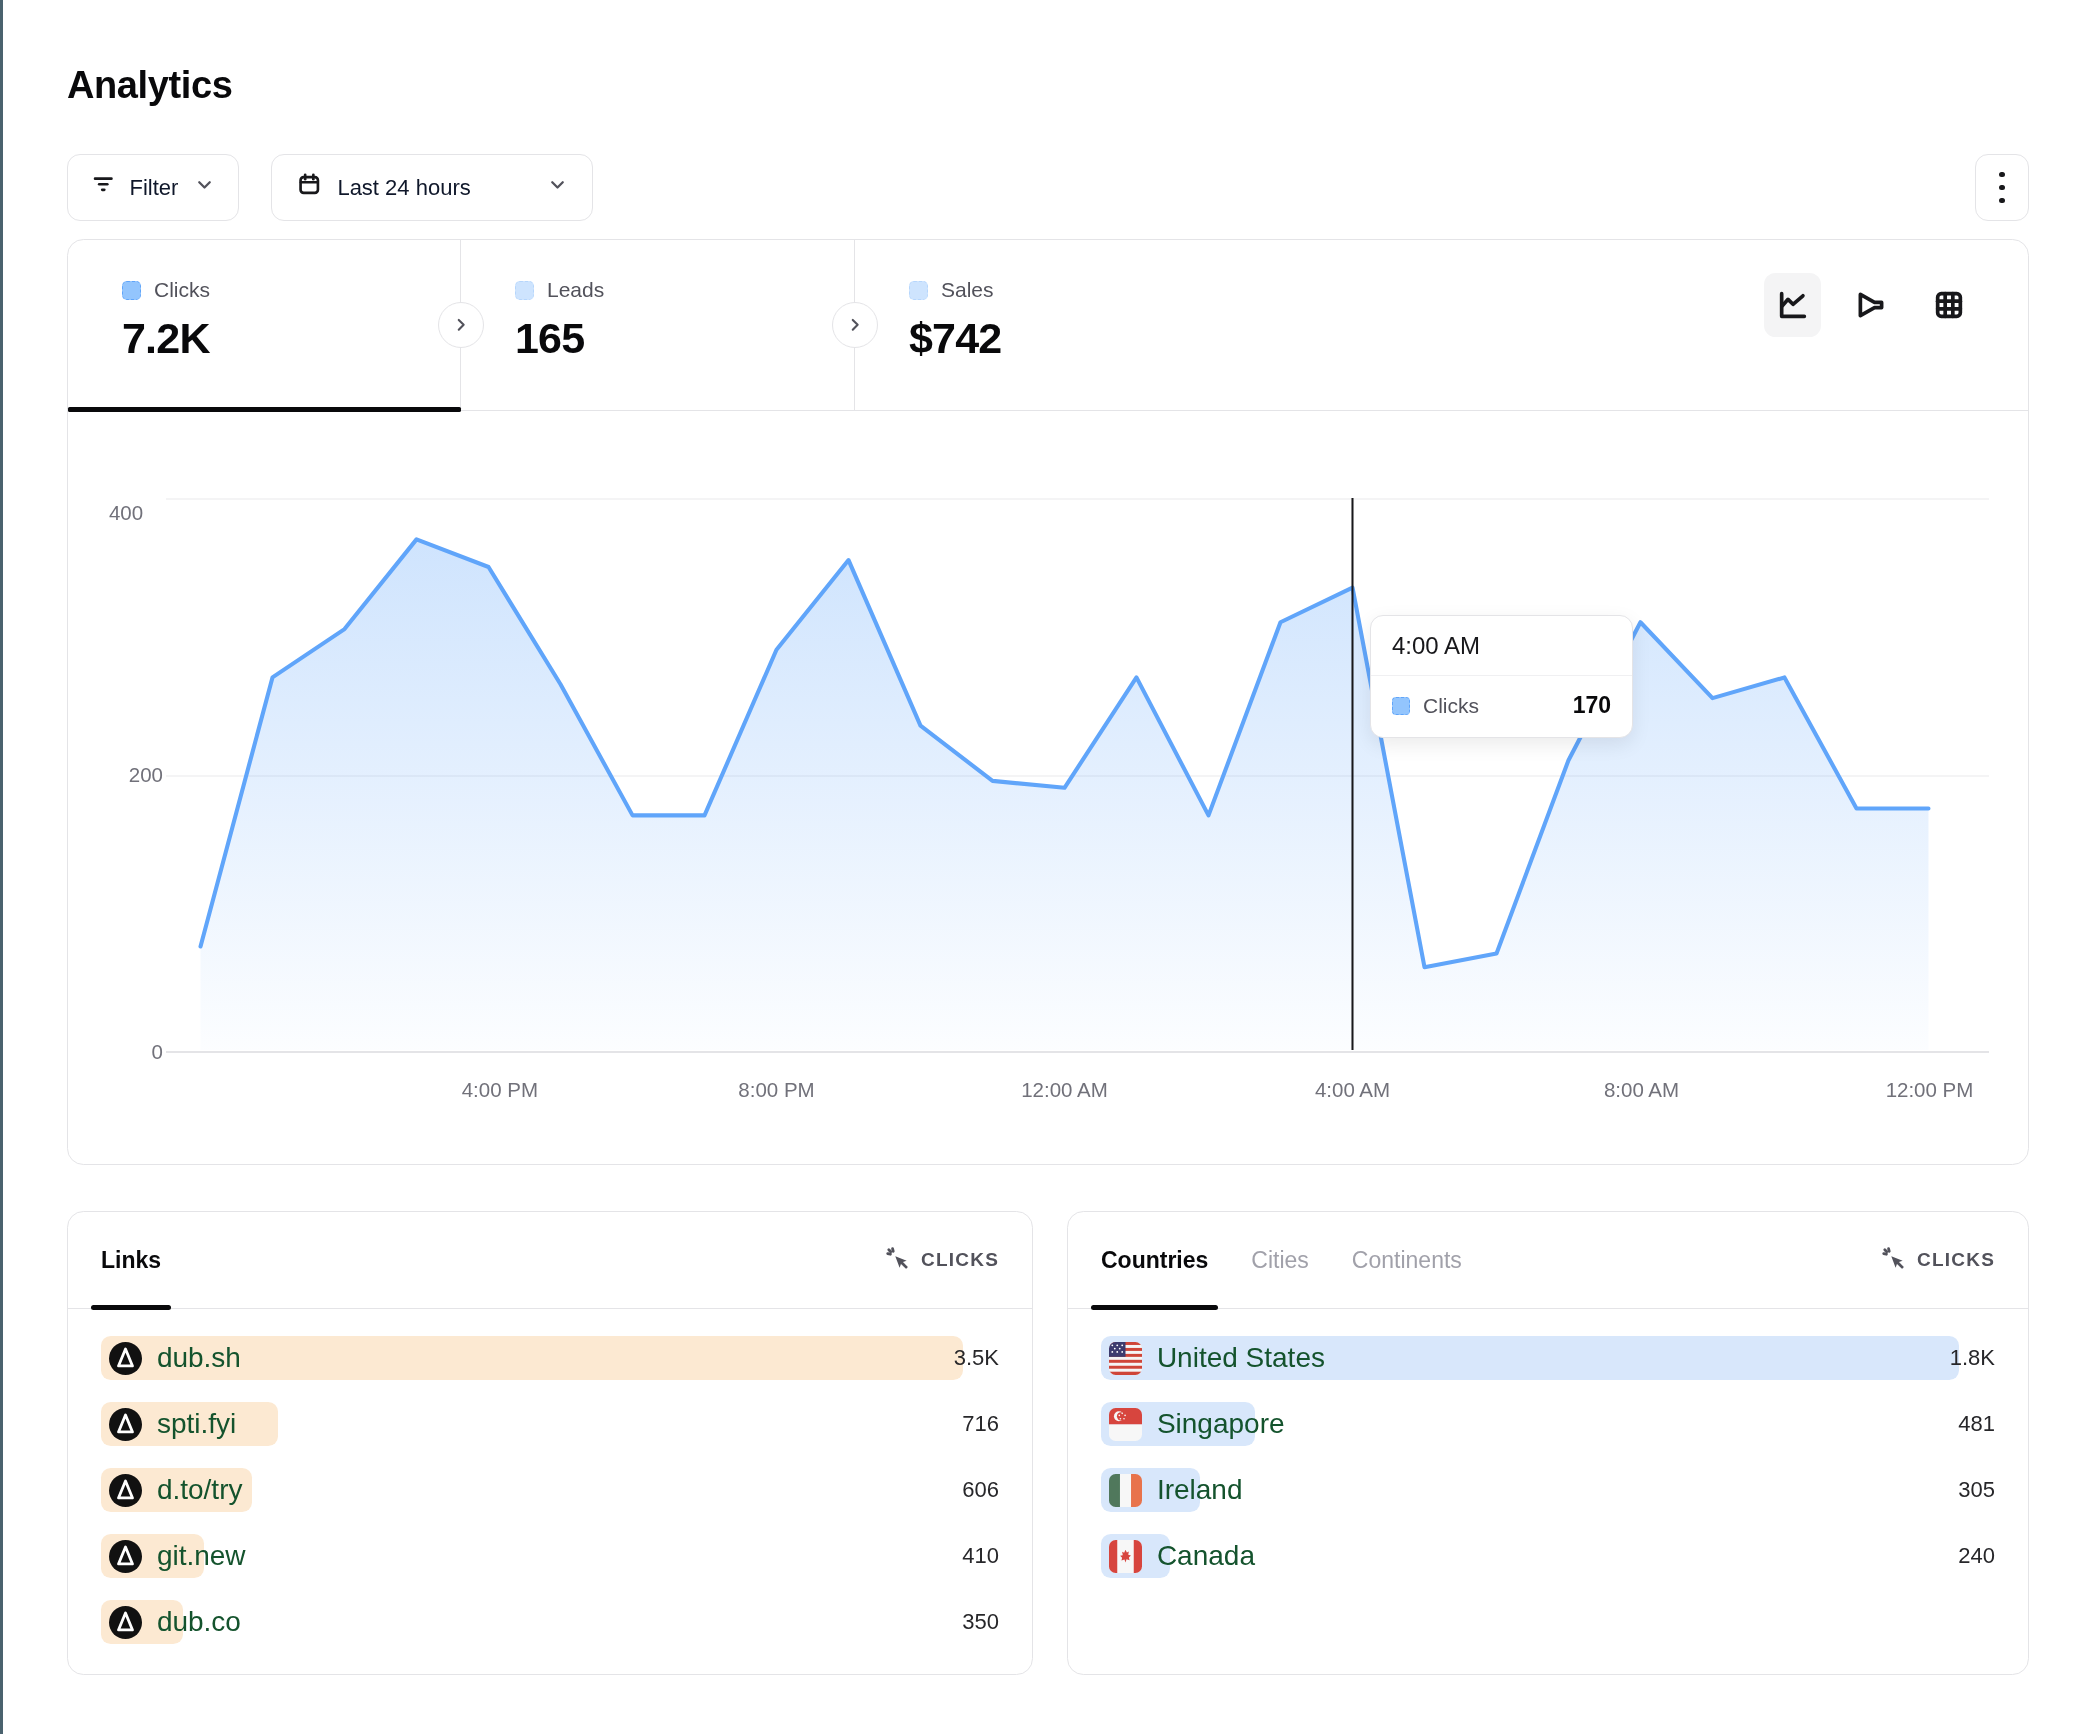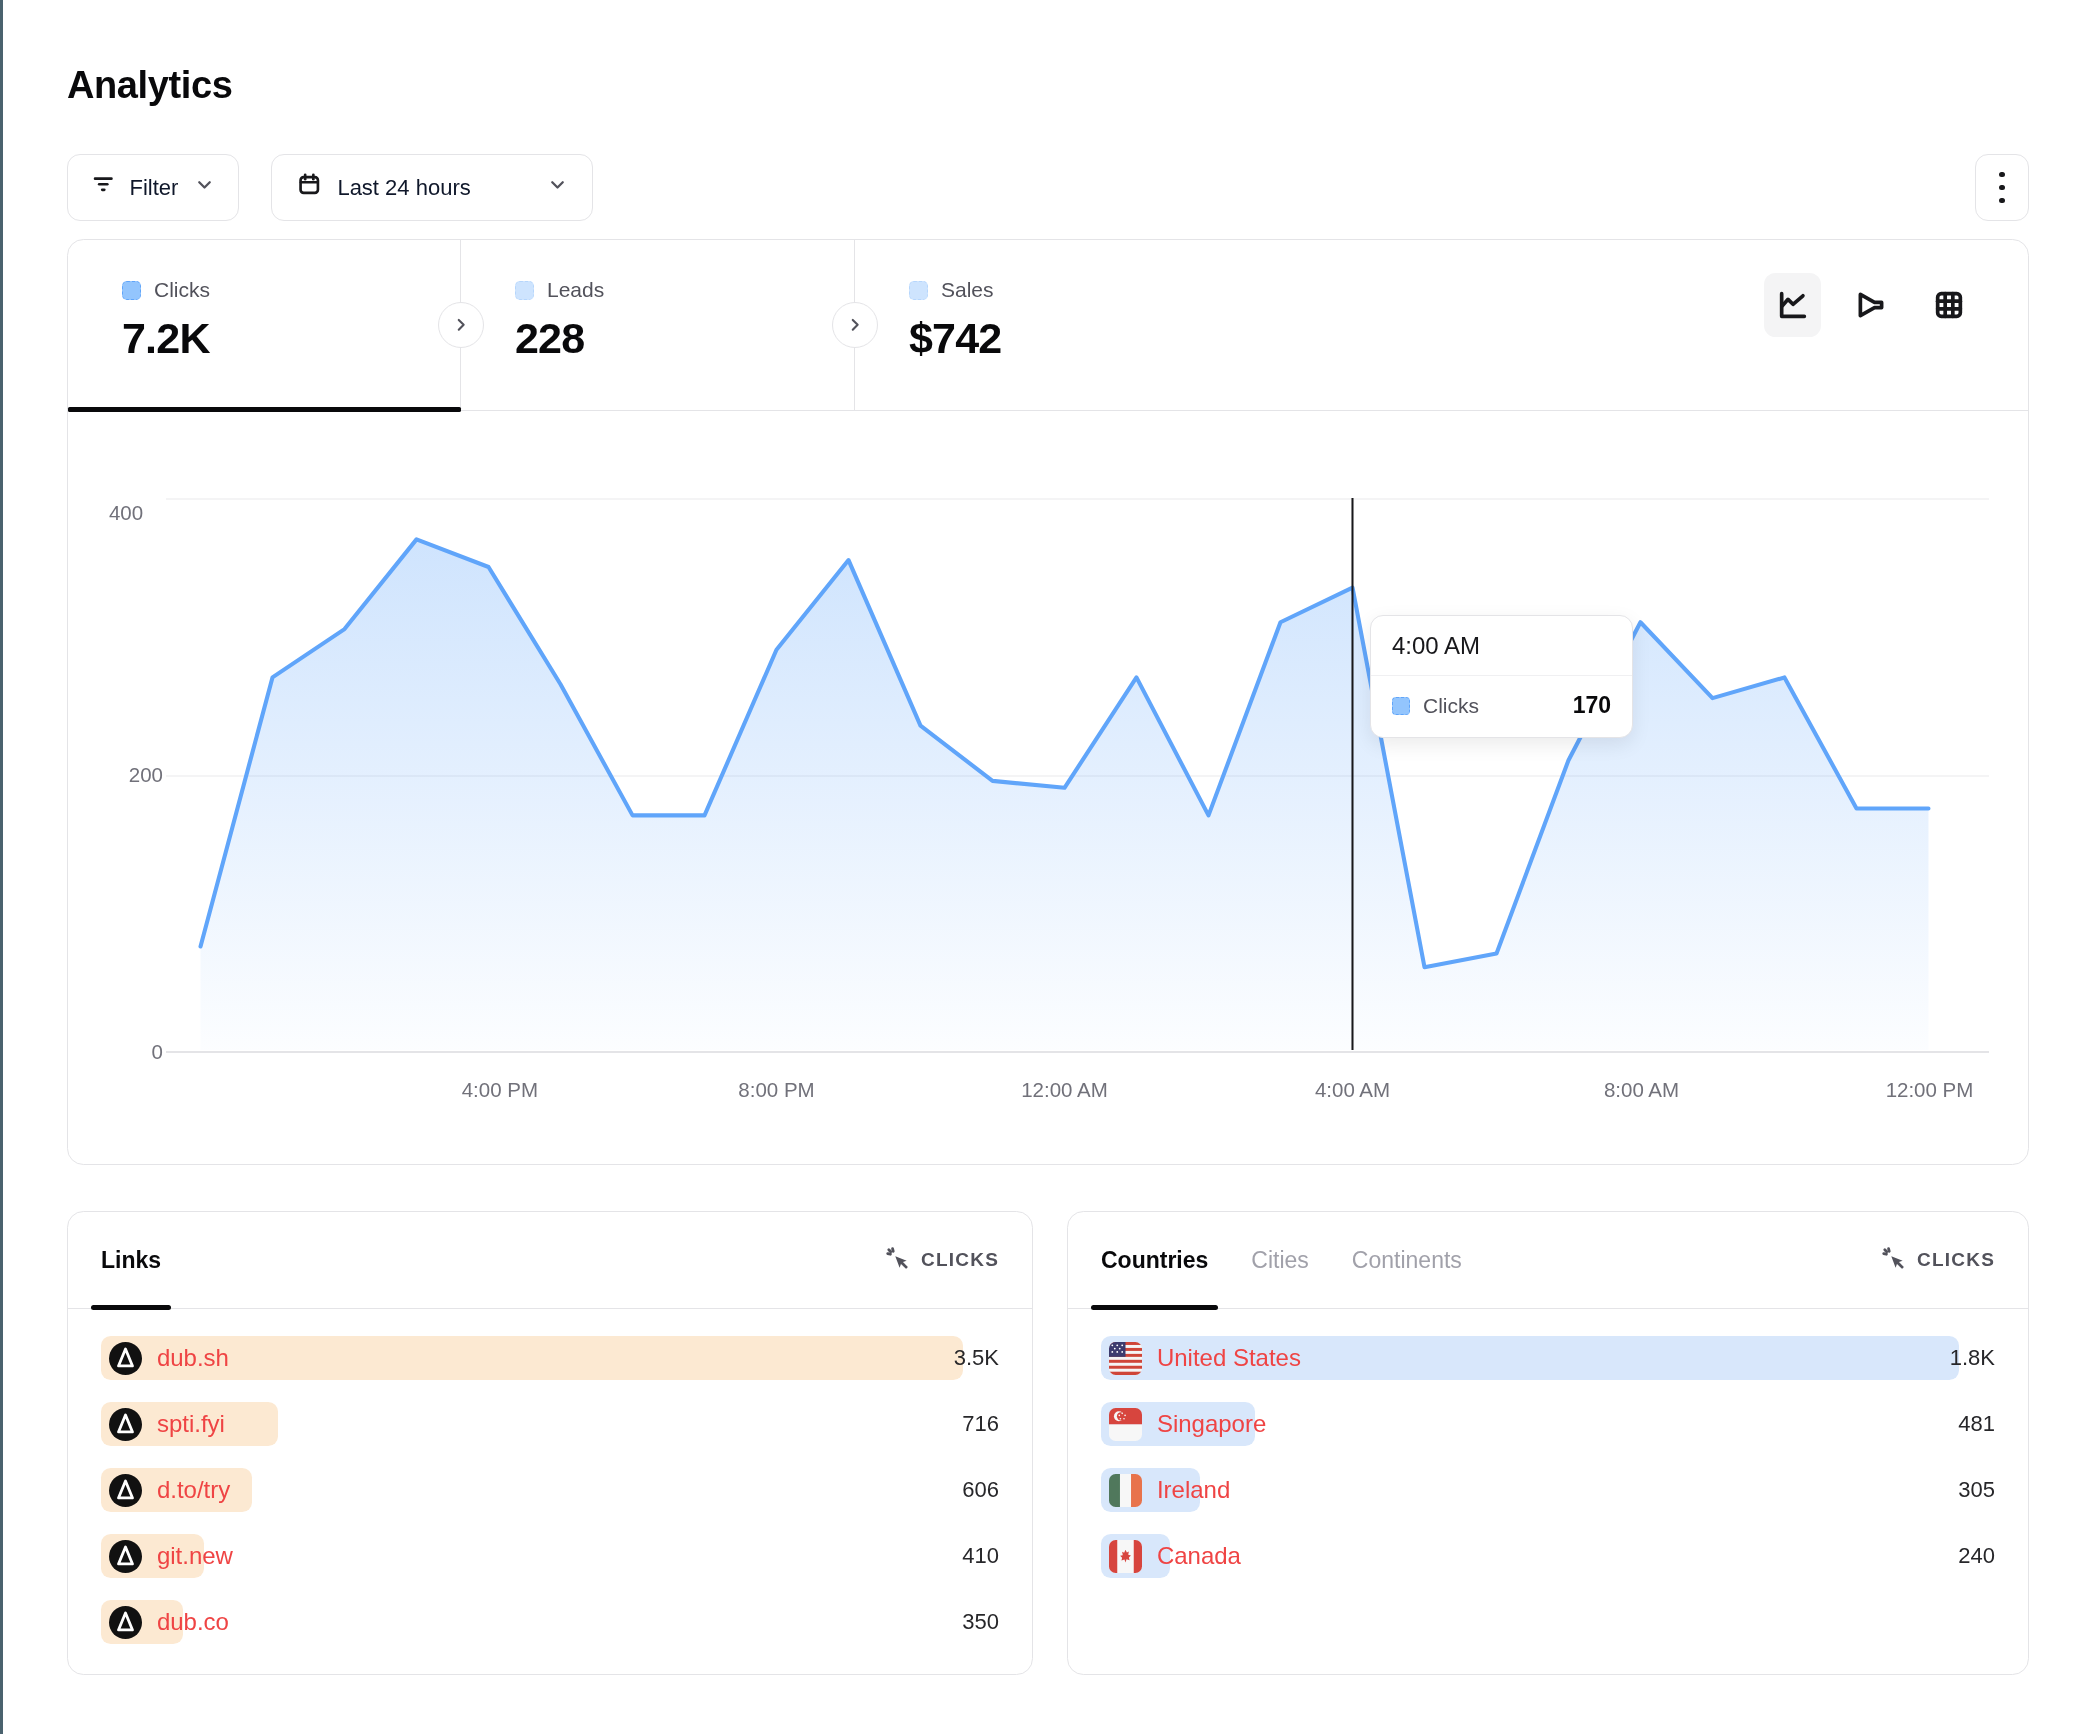--- a/index.html
+++ b/index.html
@@ -77,21 +77,21 @@
   .tab.active{color:#09090b;font-weight:600;}
   .tab.active::after{content:"";position:absolute;left:-9.8px;right:-9.8px;bottom:-1.6px;height:4.9px;background:#09090b;border-radius:2.5px;}
   .metric{margin-left:auto;display:flex;align-items:center;gap:9.8px;color:#52525b;}
   .metric-label{font-size:19px;font-weight:600;letter-spacing:1.2px;}
   .rows{position:absolute;left:33px;right:33px;top:124px;}
   .row{position:relative;height:44px;margin-bottom:22px;display:flex;align-items:center;cursor:pointer;}
   .bar{position:absolute;left:0;top:0;bottom:0;border-radius:9.8px;}
   .row-left{position:relative;display:flex;align-items:center;gap:14.7px;padding-left:8.2px;z-index:1;}
   .row-icon{width:33px;height:33px;display:flex;align-items:center;justify-content:center;}
   .row-icon svg{display:block;}
-  .row-label{font-size:24px;color:#ef4444;font-weight:500;}
+  .row-label{font-size:28px;color:#14532d;font-weight:500;}
   .row-value{position:absolute;right:0;font-size:22px;color:#27272a;font-weight:500;z-index:1;}
 
   .icon-stroke{stroke:#18181b;fill:none;stroke-width:2.6;stroke-linecap:round;stroke-linejoin:round;}
   .icon-gray{stroke:#52525b;fill:none;stroke-width:2.6;stroke-linecap:round;stroke-linejoin:round;}
 </style>
 </head>
 <body>
 
 <div class="edge-strip"></div>
 
@@ -157,21 +157,21 @@
         </div>
         <div class="stat-value">7.2K</div>
         <div class="active-underline"></div>
       </div>
 
       <div class="stat-col c1">
         <div class="stat-head">
           <span class="swatch dim"></span>
           <span class="stat-label">Leads</span>
         </div>
-        <div class="stat-value">228</div>
+        <div class="stat-value">165</div>
       </div>
 
       <div class="stat-col c2">
         <div class="stat-head">
           <span class="swatch dim"></span>
           <span class="stat-label">Sales</span>
         </div>
         <div class="stat-value">$742</div>
       </div>
 

